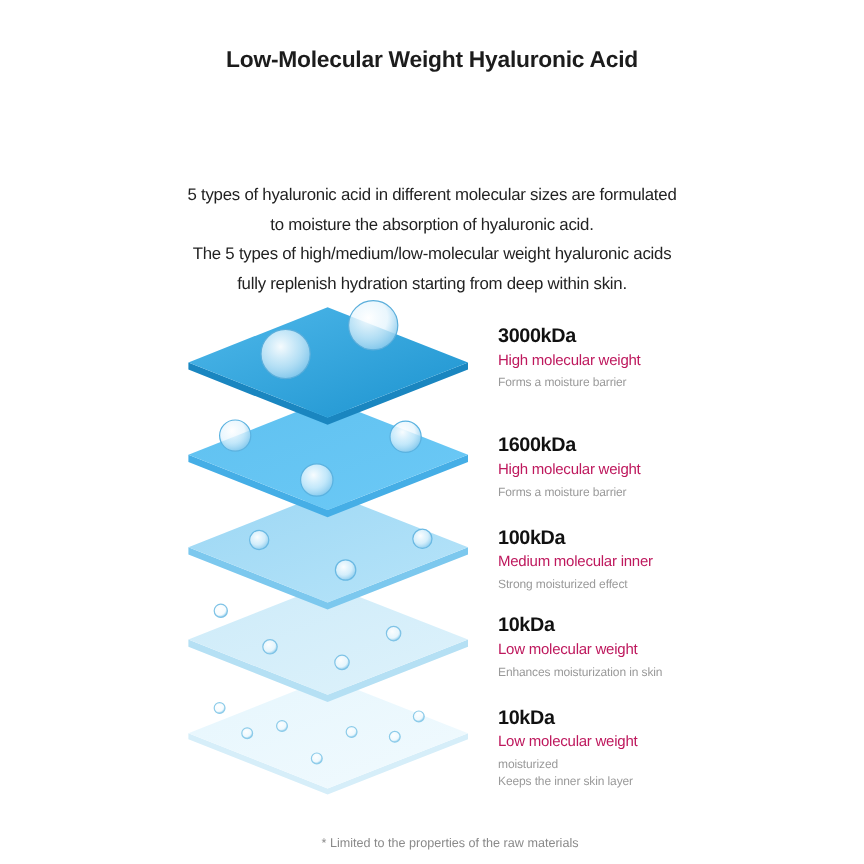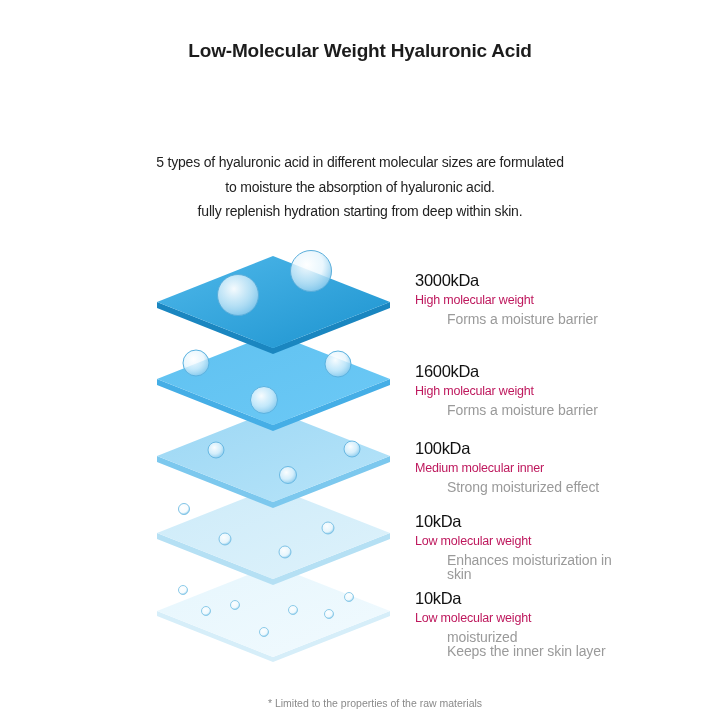--- a/index.html
+++ b/index.html
@@ -1,35 +1,36 @@
 <!DOCTYPE html>
 <html><head>
 <meta charset="utf-8">
 <style>
   html, body { margin:0; padding:0; background:#ffffff; }
   body { width:720px; height:720px; position:relative; overflow:hidden; font-family:"Liberation Sans", sans-serif; color:#1a1a1a; }
   .title { position:absolute; top:36px; left:0; width:720px; text-align:center; font-size:19px; line-height:30px; font-weight:bold; color:#1c1c1c; letter-spacing:-0.2px; }
   .intro { position:absolute; top:127px; left:0; width:720px; text-align:center; font-size:14px; line-height:24.5px; color:#222; letter-spacing:-0.2px;margin-top:23px; }
   .layers { position:absolute; left:0; top:0; width:720px; height:720px; }
   .label { position:absolute; left:415px; width:200px; }
-  .label .kda { font-size:16.5px; font-weight:normal; color:#111; line-height:20px; letter-spacing:-0.3px; }
+  .label .kda { font-size:16.5px; font-weight:bold; color:#111; line-height:20px; letter-spacing:-0.3px; }
   .label .type { font-size:12.5px; color:#be185d; line-height:18px; margin-top:1px; letter-spacing:-0.2px; }
-  .label .desc { font-size:14px; color:#9a9a9a; line-height:13.5px; margin-top:4px; letter-spacing:-0.1px;margin-left:32px; }
+  .label .desc { font-size:10px; color:#9a9a9a; line-height:13.5px; margin-top:4px; letter-spacing:-0.1px; }
   .footnote { position:absolute; top:697px; left:15px; width:720px; text-align:center; font-size:10.5px; color:#8a8a8a; }
 </style>
 </head>
 <body>
 
 <div class="title">
   <div>Low-Molecular Weight Hyaluronic Acid</div>
 </div>
 
 <div class="intro">
   <div>5 types of hyaluronic acid in different molecular sizes are formulated</div>
   <div>to moisture the absorption of hyaluronic acid.</div>
+  <div>The 5 types of high/medium/low-molecular weight hyaluronic acids</div>
   <div>fully replenish hydration starting from deep within skin.</div>
 </div>
 
 <svg class="layers" width="720" height="720" viewBox="0 0 720 720">
   <defs>
     <linearGradient id="g0" x1="0" y1="0" x2="1" y2="1">
         <stop offset="0" stop-color="#4fb8ea"></stop>
         <stop offset="1" stop-color="#1c93cf"></stop>
       </linearGradient>
     <linearGradient id="g1" x1="0" y1="0" x2="1" y2="1">

